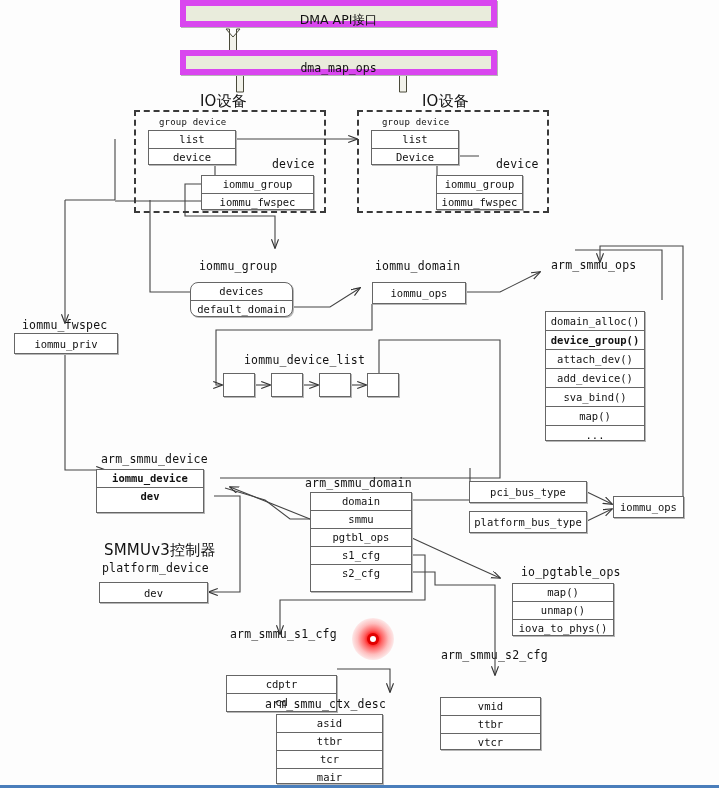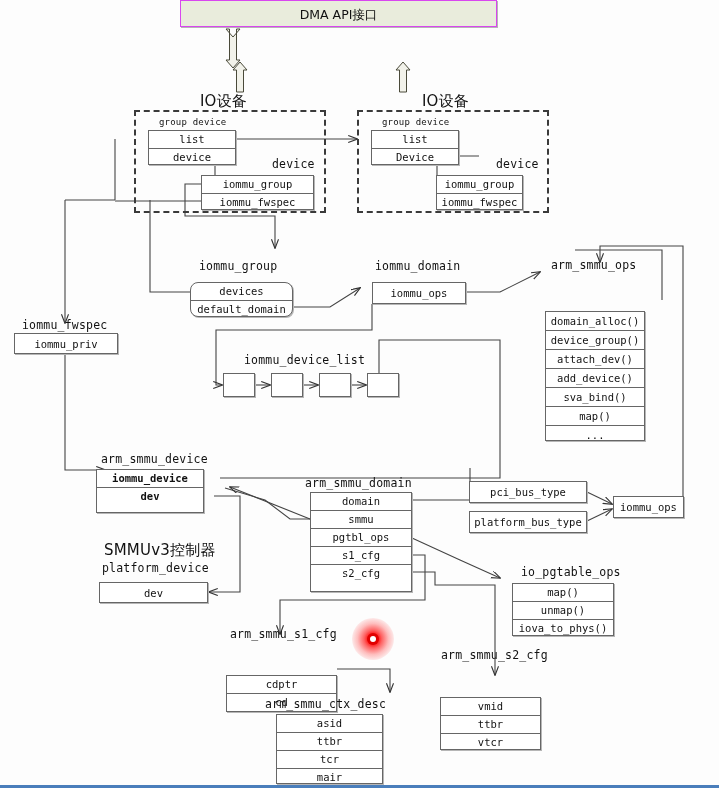--- a/index.html
+++ b/index.html
@@ -11,21 +11,21 @@
   .struct{position:absolute;border:1px solid #666;background:#fff;box-sizing:border-box;
           box-shadow:1px 1px 0 #b6b6b6;}
   .struct .row{border-bottom:1px solid #666;text-align:center;font-size:10.5px;color:#111;
           line-height:17px;height:17px;white-space:nowrap;overflow:hidden;}
   .struct .row:last-child{border-bottom:none;}
 
   .caption{position:absolute;font-size:11.5px;color:#111;white-space:nowrap;letter-spacing:.2px;}
   .caption.cn{font-family:"DejaVu Sans","Liberation Sans",sans-serif;font-size:15px;}
 
   
-  .banner{position:absolute;background:#e9ecdc;border:1px solid #d946ef;box-sizing:border-box;
+  .banner{position:absolute;background:#e9ecdc;border:6px solid #d946ef;box-sizing:border-box;
           text-align:center;color:#111;box-shadow:1px 1px 0 #b6b6b6;}
   .banner span{display:block;}
 
   
   .dashed{position:absolute;border:2px dashed #3a3a3a;box-sizing:border-box;background:transparent;}
 
   
   .lnode{position:absolute;border:1px solid #666;background:#fff;box-sizing:border-box;
          box-shadow:1px 1px 0 #b6b6b6;}
 
@@ -106,20 +106,23 @@
 
       <path d="M587,492 L612,504" marker-end="url(#ar)"></path>
       <path d="M587,521 L612,509" marker-end="url(#ar)"></path>
 
     </g>
   </svg>
 
   <div class="banner" style="left:180px;top:0px;width:317px;height:27px;line-height:27px;font-family:'DejaVu Sans','Liberation Sans',sans-serif;font-size:12.5px;">
     <span>DMA API接口</span>
   </div>
+  <div class="banner" style="left:180px;top:50px;width:317px;height:25px;line-height:25px;font-size:11.5px;">
+    <span>dma_map_ops</span>
+  </div>
 
   <div class="caption cn" style="left:200px;top:92px;">IO设备</div>
   <div class="dashed" style="left:134px;top:110px;width:192px;height:103px;"></div>
 
   <div class="caption" style="left:159px;top:117px;font-size:9px;">group device</div>
   <div class="struct" style="left:148px;top:130px;width:88px;height:35px;">
     <div class="row">list</div>
     <div class="row">device</div>
   </div>
 
@@ -151,21 +154,21 @@
   </div>
 
   <div class="caption" style="left:375px;top:259px;">iommu_domain</div>
   <div class="struct" style="left:372px;top:282px;width:94px;height:22px;">
     <div class="row" style="height:21px;line-height:21px;">iommu_ops</div>
   </div>
 
   <div class="caption" style="left:551px;top:258px;">arm_smmu_ops</div>
   <div class="struct" style="left:545px;top:275px;width:100px;height:130px;margin-top:36px;">
     <div class="row" style="height:18px;line-height:18px;">domain_alloc()</div>
-    <div class="row" style="height:18px;line-height:18px;">device_group()</div>
+    <div class="row" style="height:18px;line-height:18px;font-weight:bold;">device_group()</div>
     <div class="row" style="height:18px;line-height:18px;">attach_dev()</div>
     <div class="row" style="height:18px;line-height:18px;">add_device()</div>
     <div class="row" style="height:18px;line-height:18px;">sva_bind()</div>
     <div class="row" style="height:18px;line-height:18px;">map()</div>
     <div class="row" style="height:19px;line-height:19px;">...</div>
   </div>
 
   <div class="caption" style="left:22px;top:318px;">iommu_fwspec</div>
   <div class="struct" style="left:14px;top:333px;width:104px;height:21px;">
     <div class="row" style="height:20px;line-height:20px;">iommu_priv</div>

